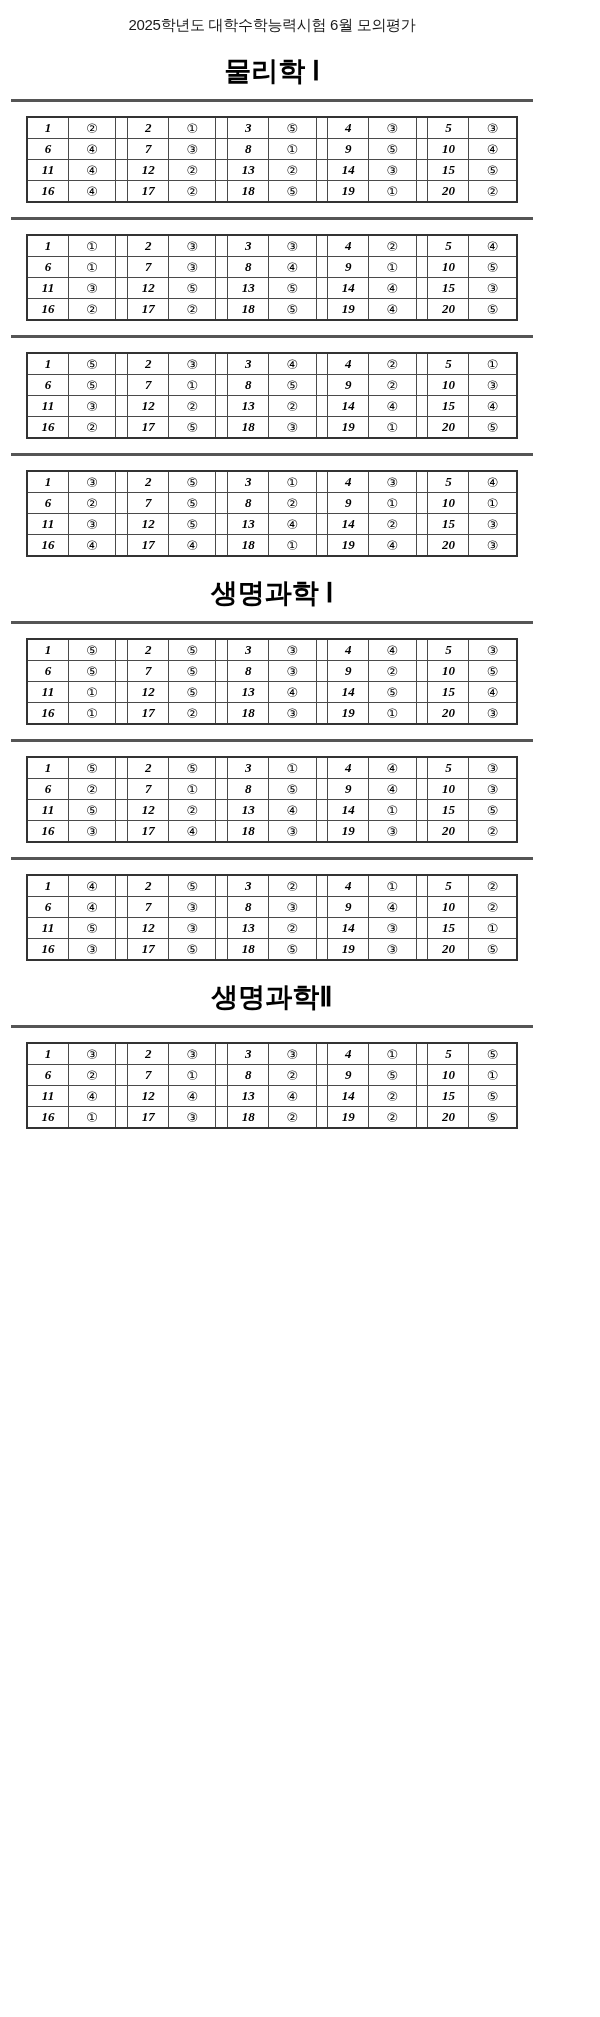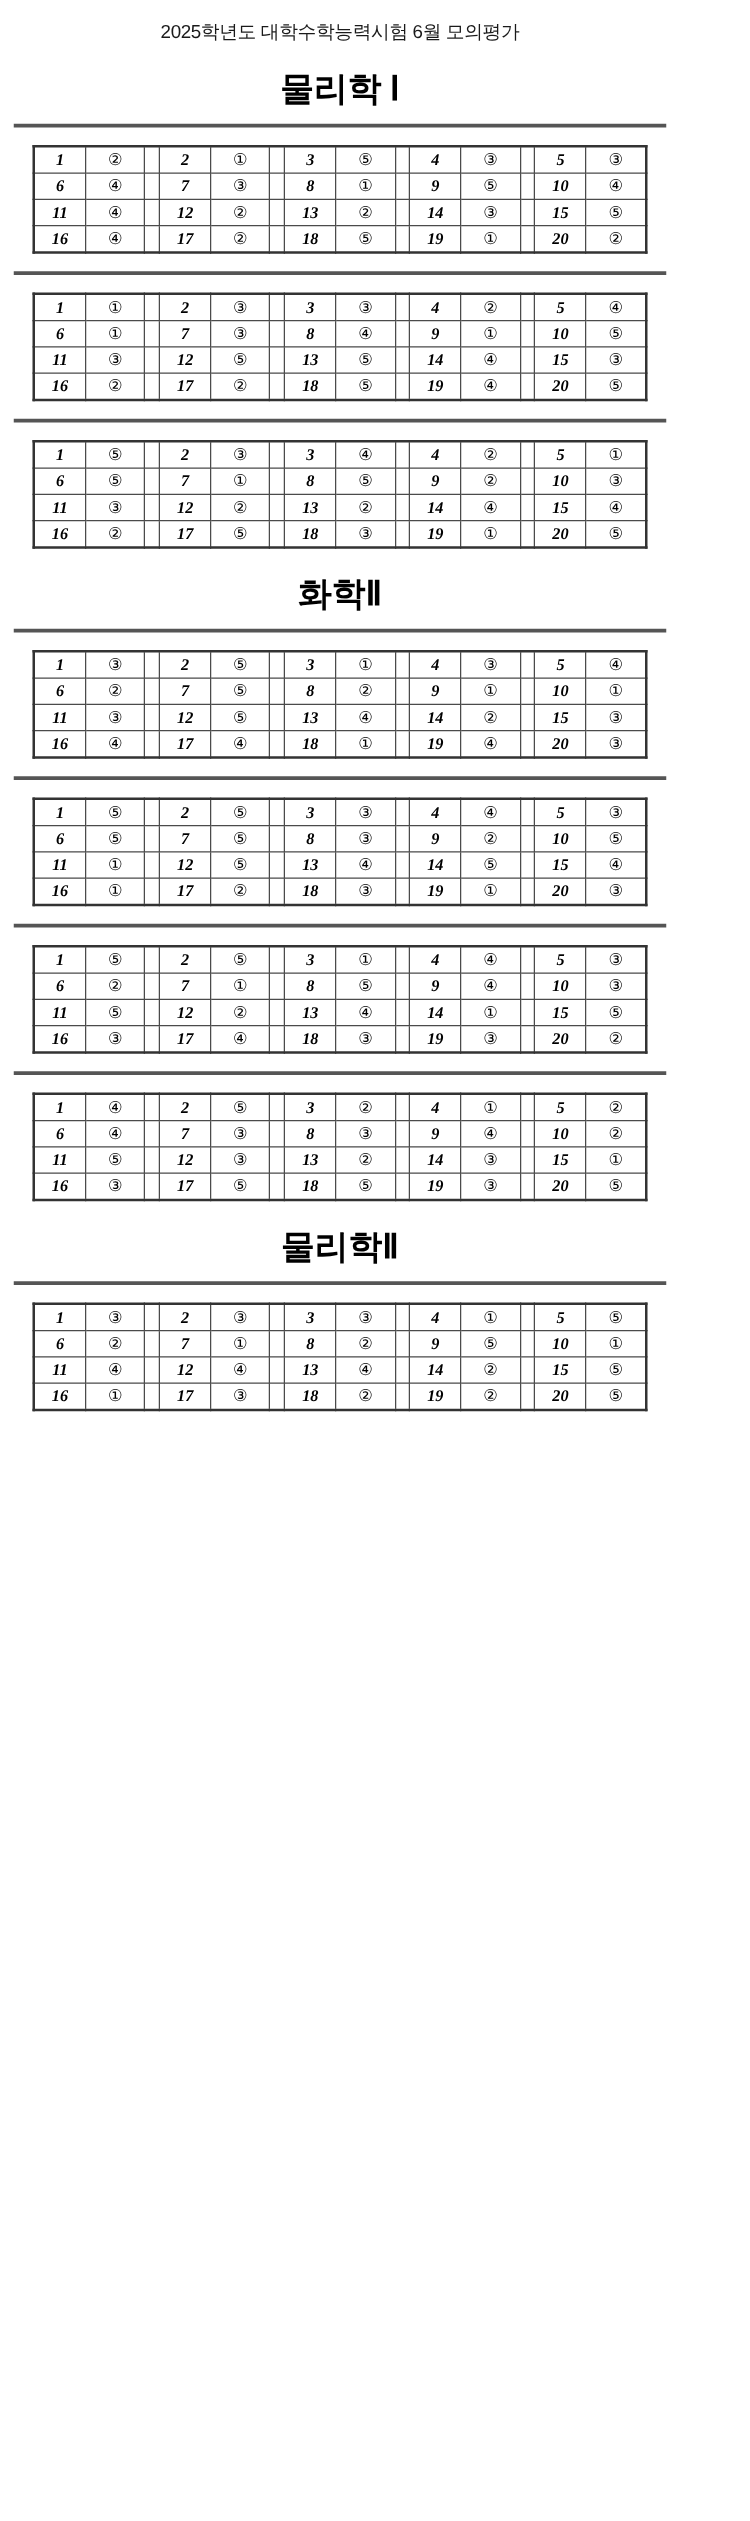--- a/index.html
+++ b/index.html
@@ -297,306 +297,306 @@
               <td class="qnum">19</td>
               <td class="ans">①</td>
               <td class="gap"></td>
               <td class="qnum">20</td>
               <td class="ans">⑤</td>
             </tr>
           </tbody>
         </table>
       </div>
       <div class="subject-block">
-        <div class="subject-title">화학Ⅱ</div>
-        <div class="rule"></div>
-        <table class="answers">
-          <tbody>
-            <tr>
-              <td class="qnum">1</td>
-              <td class="ans">③</td>
-              <td class="gap"></td>
-              <td class="qnum">2</td>
-              <td class="ans">⑤</td>
-              <td class="gap"></td>
-              <td class="qnum">3</td>
-              <td class="ans">①</td>
-              <td class="gap"></td>
-              <td class="qnum">4</td>
-              <td class="ans">③</td>
-              <td class="gap"></td>
-              <td class="qnum">5</td>
-              <td class="ans">④</td>
-            </tr>
-            <tr>
-              <td class="qnum">6</td>
-              <td class="ans">②</td>
-              <td class="gap"></td>
-              <td class="qnum">7</td>
-              <td class="ans">⑤</td>
-              <td class="gap"></td>
-              <td class="qnum">8</td>
-              <td class="ans">②</td>
-              <td class="gap"></td>
-              <td class="qnum">9</td>
-              <td class="ans">①</td>
-              <td class="gap"></td>
-              <td class="qnum">10</td>
-              <td class="ans">①</td>
-            </tr>
-            <tr>
-              <td class="qnum">11</td>
-              <td class="ans">③</td>
-              <td class="gap"></td>
-              <td class="qnum">12</td>
-              <td class="ans">⑤</td>
-              <td class="gap"></td>
-              <td class="qnum">13</td>
-              <td class="ans">④</td>
-              <td class="gap"></td>
-              <td class="qnum">14</td>
-              <td class="ans">②</td>
-              <td class="gap"></td>
-              <td class="qnum">15</td>
-              <td class="ans">③</td>
-            </tr>
-            <tr>
-              <td class="qnum">16</td>
-              <td class="ans">④</td>
-              <td class="gap"></td>
-              <td class="qnum">17</td>
-              <td class="ans">④</td>
-              <td class="gap"></td>
-              <td class="qnum">18</td>
-              <td class="ans">①</td>
-              <td class="gap"></td>
-              <td class="qnum">19</td>
-              <td class="ans">④</td>
-              <td class="gap"></td>
-              <td class="qnum">20</td>
-              <td class="ans">③</td>
-            </tr>
-          </tbody>
-        </table>
-      </div>
-      <div class="subject-block">
-        <div class="rule"></div>
-        <table class="answers">
-          <tbody>
-            <tr>
-              <td class="qnum">1</td>
-              <td class="ans">⑤</td>
-              <td class="gap"></td>
-              <td class="qnum">2</td>
-              <td class="ans">⑤</td>
-              <td class="gap"></td>
-              <td class="qnum">3</td>
-              <td class="ans">③</td>
-              <td class="gap"></td>
-              <td class="qnum">4</td>
-              <td class="ans">④</td>
-              <td class="gap"></td>
-              <td class="qnum">5</td>
-              <td class="ans">③</td>
-            </tr>
-            <tr>
-              <td class="qnum">6</td>
-              <td class="ans">⑤</td>
-              <td class="gap"></td>
-              <td class="qnum">7</td>
-              <td class="ans">⑤</td>
-              <td class="gap"></td>
-              <td class="qnum">8</td>
-              <td class="ans">③</td>
-              <td class="gap"></td>
-              <td class="qnum">9</td>
-              <td class="ans">②</td>
-              <td class="gap"></td>
-              <td class="qnum">10</td>
-              <td class="ans">⑤</td>
-            </tr>
-            <tr>
-              <td class="qnum">11</td>
-              <td class="ans">①</td>
-              <td class="gap"></td>
-              <td class="qnum">12</td>
-              <td class="ans">⑤</td>
-              <td class="gap"></td>
-              <td class="qnum">13</td>
-              <td class="ans">④</td>
-              <td class="gap"></td>
-              <td class="qnum">14</td>
-              <td class="ans">⑤</td>
-              <td class="gap"></td>
-              <td class="qnum">15</td>
-              <td class="ans">④</td>
-            </tr>
-            <tr>
-              <td class="qnum">16</td>
-              <td class="ans">①</td>
-              <td class="gap"></td>
-              <td class="qnum">17</td>
-              <td class="ans">②</td>
-              <td class="gap"></td>
-              <td class="qnum">18</td>
-              <td class="ans">③</td>
-              <td class="gap"></td>
-              <td class="qnum">19</td>
-              <td class="ans">①</td>
-              <td class="gap"></td>
-              <td class="qnum">20</td>
-              <td class="ans">③</td>
-            </tr>
-          </tbody>
-        </table>
-      </div>
-      <div class="subject-block">
-        <div class="rule"></div>
-        <table class="answers">
-          <tbody>
-            <tr>
-              <td class="qnum">1</td>
-              <td class="ans">⑤</td>
-              <td class="gap"></td>
-              <td class="qnum">2</td>
-              <td class="ans">⑤</td>
-              <td class="gap"></td>
-              <td class="qnum">3</td>
-              <td class="ans">①</td>
-              <td class="gap"></td>
-              <td class="qnum">4</td>
-              <td class="ans">④</td>
-              <td class="gap"></td>
-              <td class="qnum">5</td>
-              <td class="ans">③</td>
-            </tr>
-            <tr>
-              <td class="qnum">6</td>
-              <td class="ans">②</td>
-              <td class="gap"></td>
-              <td class="qnum">7</td>
-              <td class="ans">①</td>
-              <td class="gap"></td>
-              <td class="qnum">8</td>
-              <td class="ans">⑤</td>
-              <td class="gap"></td>
-              <td class="qnum">9</td>
-              <td class="ans">④</td>
-              <td class="gap"></td>
-              <td class="qnum">10</td>
-              <td class="ans">③</td>
-            </tr>
-            <tr>
-              <td class="qnum">11</td>
-              <td class="ans">⑤</td>
-              <td class="gap"></td>
-              <td class="qnum">12</td>
-              <td class="ans">②</td>
-              <td class="gap"></td>
-              <td class="qnum">13</td>
-              <td class="ans">④</td>
-              <td class="gap"></td>
-              <td class="qnum">14</td>
-              <td class="ans">①</td>
-              <td class="gap"></td>
-              <td class="qnum">15</td>
-              <td class="ans">⑤</td>
-            </tr>
-            <tr>
-              <td class="qnum">16</td>
-              <td class="ans">③</td>
-              <td class="gap"></td>
-              <td class="qnum">17</td>
-              <td class="ans">④</td>
-              <td class="gap"></td>
-              <td class="qnum">18</td>
-              <td class="ans">③</td>
-              <td class="gap"></td>
-              <td class="qnum">19</td>
-              <td class="ans">③</td>
-              <td class="gap"></td>
-              <td class="qnum">20</td>
-              <td class="ans">②</td>
-            </tr>
-          </tbody>
-        </table>
-      </div>
-      <div class="subject-block">
-        <div class="rule"></div>
-        <table class="answers">
-          <tbody>
-            <tr>
-              <td class="qnum">1</td>
-              <td class="ans">④</td>
-              <td class="gap"></td>
-              <td class="qnum">2</td>
-              <td class="ans">⑤</td>
-              <td class="gap"></td>
-              <td class="qnum">3</td>
-              <td class="ans">②</td>
-              <td class="gap"></td>
-              <td class="qnum">4</td>
-              <td class="ans">①</td>
-              <td class="gap"></td>
-              <td class="qnum">5</td>
-              <td class="ans">②</td>
-            </tr>
-            <tr>
-              <td class="qnum">6</td>
-              <td class="ans">④</td>
-              <td class="gap"></td>
-              <td class="qnum">7</td>
-              <td class="ans">③</td>
-              <td class="gap"></td>
-              <td class="qnum">8</td>
-              <td class="ans">③</td>
-              <td class="gap"></td>
-              <td class="qnum">9</td>
-              <td class="ans">④</td>
-              <td class="gap"></td>
-              <td class="qnum">10</td>
-              <td class="ans">②</td>
-            </tr>
-            <tr>
-              <td class="qnum">11</td>
-              <td class="ans">⑤</td>
-              <td class="gap"></td>
-              <td class="qnum">12</td>
-              <td class="ans">③</td>
-              <td class="gap"></td>
-              <td class="qnum">13</td>
-              <td class="ans">②</td>
-              <td class="gap"></td>
-              <td class="qnum">14</td>
-              <td class="ans">③</td>
-              <td class="gap"></td>
-              <td class="qnum">15</td>
-              <td class="ans">①</td>
-            </tr>
-            <tr>
-              <td class="qnum">16</td>
-              <td class="ans">③</td>
-              <td class="gap"></td>
-              <td class="qnum">17</td>
-              <td class="ans">⑤</td>
-              <td class="gap"></td>
-              <td class="qnum">18</td>
-              <td class="ans">⑤</td>
-              <td class="gap"></td>
-              <td class="qnum">19</td>
-              <td class="ans">③</td>
-              <td class="gap"></td>
-              <td class="qnum">20</td>
-              <td class="ans">⑤</td>
-            </tr>
-          </tbody>
-        </table>
-      </div>
-      <div class="subject-block">
-        <div class="subject-title">물리학Ⅱ</div>
+        <div class="rule"></div>
+        <table class="answers">
+          <tbody>
+            <tr>
+              <td class="qnum">1</td>
+              <td class="ans">③</td>
+              <td class="gap"></td>
+              <td class="qnum">2</td>
+              <td class="ans">⑤</td>
+              <td class="gap"></td>
+              <td class="qnum">3</td>
+              <td class="ans">①</td>
+              <td class="gap"></td>
+              <td class="qnum">4</td>
+              <td class="ans">③</td>
+              <td class="gap"></td>
+              <td class="qnum">5</td>
+              <td class="ans">④</td>
+            </tr>
+            <tr>
+              <td class="qnum">6</td>
+              <td class="ans">②</td>
+              <td class="gap"></td>
+              <td class="qnum">7</td>
+              <td class="ans">⑤</td>
+              <td class="gap"></td>
+              <td class="qnum">8</td>
+              <td class="ans">②</td>
+              <td class="gap"></td>
+              <td class="qnum">9</td>
+              <td class="ans">①</td>
+              <td class="gap"></td>
+              <td class="qnum">10</td>
+              <td class="ans">①</td>
+            </tr>
+            <tr>
+              <td class="qnum">11</td>
+              <td class="ans">③</td>
+              <td class="gap"></td>
+              <td class="qnum">12</td>
+              <td class="ans">⑤</td>
+              <td class="gap"></td>
+              <td class="qnum">13</td>
+              <td class="ans">④</td>
+              <td class="gap"></td>
+              <td class="qnum">14</td>
+              <td class="ans">②</td>
+              <td class="gap"></td>
+              <td class="qnum">15</td>
+              <td class="ans">③</td>
+            </tr>
+            <tr>
+              <td class="qnum">16</td>
+              <td class="ans">④</td>
+              <td class="gap"></td>
+              <td class="qnum">17</td>
+              <td class="ans">④</td>
+              <td class="gap"></td>
+              <td class="qnum">18</td>
+              <td class="ans">①</td>
+              <td class="gap"></td>
+              <td class="qnum">19</td>
+              <td class="ans">④</td>
+              <td class="gap"></td>
+              <td class="qnum">20</td>
+              <td class="ans">③</td>
+            </tr>
+          </tbody>
+        </table>
+      </div>
+      <div class="subject-block">
+        <div class="subject-title">생명과학 Ⅰ</div>
+        <div class="rule"></div>
+        <table class="answers">
+          <tbody>
+            <tr>
+              <td class="qnum">1</td>
+              <td class="ans">⑤</td>
+              <td class="gap"></td>
+              <td class="qnum">2</td>
+              <td class="ans">⑤</td>
+              <td class="gap"></td>
+              <td class="qnum">3</td>
+              <td class="ans">③</td>
+              <td class="gap"></td>
+              <td class="qnum">4</td>
+              <td class="ans">④</td>
+              <td class="gap"></td>
+              <td class="qnum">5</td>
+              <td class="ans">③</td>
+            </tr>
+            <tr>
+              <td class="qnum">6</td>
+              <td class="ans">⑤</td>
+              <td class="gap"></td>
+              <td class="qnum">7</td>
+              <td class="ans">⑤</td>
+              <td class="gap"></td>
+              <td class="qnum">8</td>
+              <td class="ans">③</td>
+              <td class="gap"></td>
+              <td class="qnum">9</td>
+              <td class="ans">②</td>
+              <td class="gap"></td>
+              <td class="qnum">10</td>
+              <td class="ans">⑤</td>
+            </tr>
+            <tr>
+              <td class="qnum">11</td>
+              <td class="ans">①</td>
+              <td class="gap"></td>
+              <td class="qnum">12</td>
+              <td class="ans">⑤</td>
+              <td class="gap"></td>
+              <td class="qnum">13</td>
+              <td class="ans">④</td>
+              <td class="gap"></td>
+              <td class="qnum">14</td>
+              <td class="ans">⑤</td>
+              <td class="gap"></td>
+              <td class="qnum">15</td>
+              <td class="ans">④</td>
+            </tr>
+            <tr>
+              <td class="qnum">16</td>
+              <td class="ans">①</td>
+              <td class="gap"></td>
+              <td class="qnum">17</td>
+              <td class="ans">②</td>
+              <td class="gap"></td>
+              <td class="qnum">18</td>
+              <td class="ans">③</td>
+              <td class="gap"></td>
+              <td class="qnum">19</td>
+              <td class="ans">①</td>
+              <td class="gap"></td>
+              <td class="qnum">20</td>
+              <td class="ans">③</td>
+            </tr>
+          </tbody>
+        </table>
+      </div>
+      <div class="subject-block">
+        <div class="rule"></div>
+        <table class="answers">
+          <tbody>
+            <tr>
+              <td class="qnum">1</td>
+              <td class="ans">⑤</td>
+              <td class="gap"></td>
+              <td class="qnum">2</td>
+              <td class="ans">⑤</td>
+              <td class="gap"></td>
+              <td class="qnum">3</td>
+              <td class="ans">①</td>
+              <td class="gap"></td>
+              <td class="qnum">4</td>
+              <td class="ans">④</td>
+              <td class="gap"></td>
+              <td class="qnum">5</td>
+              <td class="ans">③</td>
+            </tr>
+            <tr>
+              <td class="qnum">6</td>
+              <td class="ans">②</td>
+              <td class="gap"></td>
+              <td class="qnum">7</td>
+              <td class="ans">①</td>
+              <td class="gap"></td>
+              <td class="qnum">8</td>
+              <td class="ans">⑤</td>
+              <td class="gap"></td>
+              <td class="qnum">9</td>
+              <td class="ans">④</td>
+              <td class="gap"></td>
+              <td class="qnum">10</td>
+              <td class="ans">③</td>
+            </tr>
+            <tr>
+              <td class="qnum">11</td>
+              <td class="ans">⑤</td>
+              <td class="gap"></td>
+              <td class="qnum">12</td>
+              <td class="ans">②</td>
+              <td class="gap"></td>
+              <td class="qnum">13</td>
+              <td class="ans">④</td>
+              <td class="gap"></td>
+              <td class="qnum">14</td>
+              <td class="ans">①</td>
+              <td class="gap"></td>
+              <td class="qnum">15</td>
+              <td class="ans">⑤</td>
+            </tr>
+            <tr>
+              <td class="qnum">16</td>
+              <td class="ans">③</td>
+              <td class="gap"></td>
+              <td class="qnum">17</td>
+              <td class="ans">④</td>
+              <td class="gap"></td>
+              <td class="qnum">18</td>
+              <td class="ans">③</td>
+              <td class="gap"></td>
+              <td class="qnum">19</td>
+              <td class="ans">③</td>
+              <td class="gap"></td>
+              <td class="qnum">20</td>
+              <td class="ans">②</td>
+            </tr>
+          </tbody>
+        </table>
+      </div>
+      <div class="subject-block">
+        <div class="rule"></div>
+        <table class="answers">
+          <tbody>
+            <tr>
+              <td class="qnum">1</td>
+              <td class="ans">④</td>
+              <td class="gap"></td>
+              <td class="qnum">2</td>
+              <td class="ans">⑤</td>
+              <td class="gap"></td>
+              <td class="qnum">3</td>
+              <td class="ans">②</td>
+              <td class="gap"></td>
+              <td class="qnum">4</td>
+              <td class="ans">①</td>
+              <td class="gap"></td>
+              <td class="qnum">5</td>
+              <td class="ans">②</td>
+            </tr>
+            <tr>
+              <td class="qnum">6</td>
+              <td class="ans">④</td>
+              <td class="gap"></td>
+              <td class="qnum">7</td>
+              <td class="ans">③</td>
+              <td class="gap"></td>
+              <td class="qnum">8</td>
+              <td class="ans">③</td>
+              <td class="gap"></td>
+              <td class="qnum">9</td>
+              <td class="ans">④</td>
+              <td class="gap"></td>
+              <td class="qnum">10</td>
+              <td class="ans">②</td>
+            </tr>
+            <tr>
+              <td class="qnum">11</td>
+              <td class="ans">⑤</td>
+              <td class="gap"></td>
+              <td class="qnum">12</td>
+              <td class="ans">③</td>
+              <td class="gap"></td>
+              <td class="qnum">13</td>
+              <td class="ans">②</td>
+              <td class="gap"></td>
+              <td class="qnum">14</td>
+              <td class="ans">③</td>
+              <td class="gap"></td>
+              <td class="qnum">15</td>
+              <td class="ans">①</td>
+            </tr>
+            <tr>
+              <td class="qnum">16</td>
+              <td class="ans">③</td>
+              <td class="gap"></td>
+              <td class="qnum">17</td>
+              <td class="ans">⑤</td>
+              <td class="gap"></td>
+              <td class="qnum">18</td>
+              <td class="ans">⑤</td>
+              <td class="gap"></td>
+              <td class="qnum">19</td>
+              <td class="ans">③</td>
+              <td class="gap"></td>
+              <td class="qnum">20</td>
+              <td class="ans">⑤</td>
+            </tr>
+          </tbody>
+        </table>
+      </div>
+      <div class="subject-block">
+        <div class="subject-title">생명과학Ⅱ</div>
         <div class="rule"></div>
         <table class="answers">
           <tbody>
             <tr>
               <td class="qnum">1</td>
               <td class="ans">③</td>
               <td class="gap"></td>
               <td class="qnum">2</td>
               <td class="ans">③</td>
               <td class="gap"></td>

